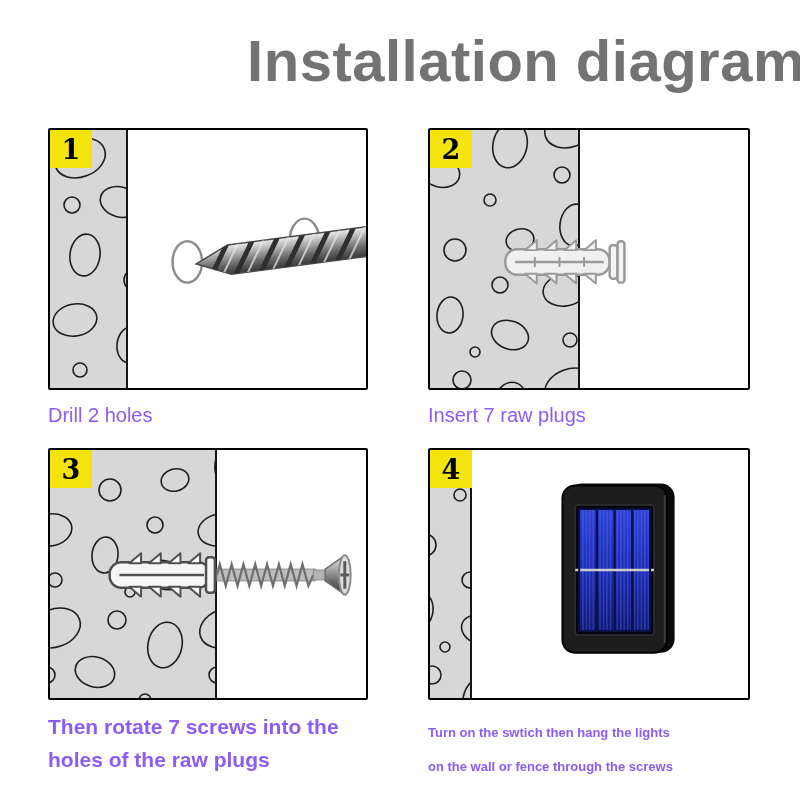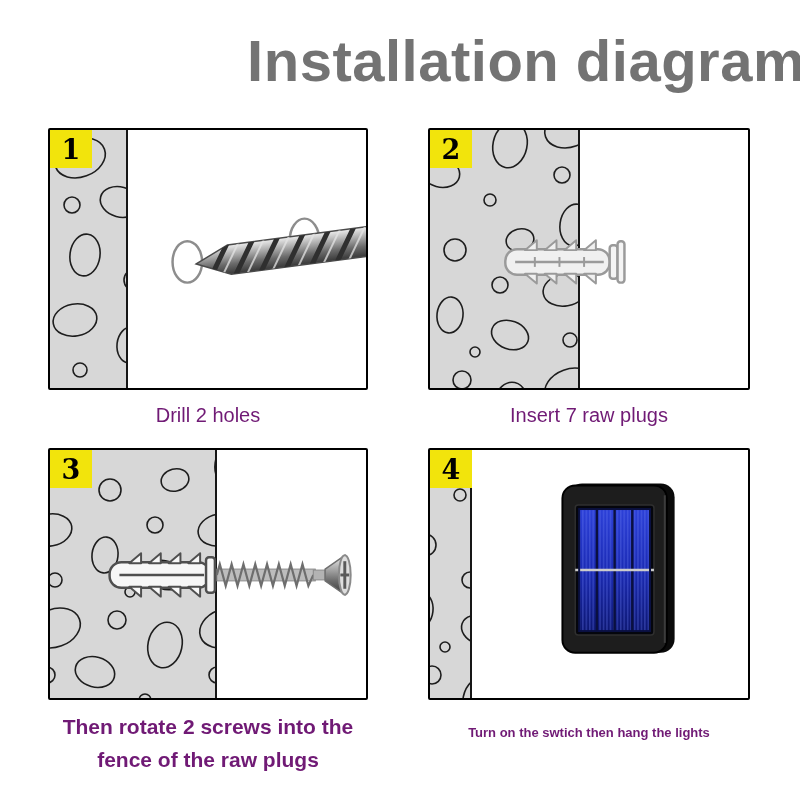--- a/index.html
+++ b/index.html
@@ -22,21 +22,21 @@
   #panel-2 .wall { width:150px; }
   #panel-3 .wall { width:167px; }
   #panel-4 .wall { width:42px; }
 
   .badge { position:absolute; left:0; top:0; width:42px; height:38px; background:#f2e40c;
            display:flex; align-items:center; justify-content:center; z-index:3;
            font-family:"DejaVu Serif", serif; font-weight:bold; font-size:27px; color:#000; }
 
   .art { position:absolute; inset:0; width:100%; height:100%; z-index:2; }
 
-  .caption { position:absolute; text-align:center; color:#701a75; z-index:1; }
+  .caption { position:absolute; color:#8b5cf6; z-index:1; }
   #caption-1 { left:48px;  top:404px; width:320px; font-size:20px; font-weight:500; }
   #caption-2 { left:428px; top:404px; width:322px; font-size:20px; font-weight:500; }
   #caption-3 { left:48px;  top:710px; width:320px; font-size:21px; font-weight:bold; line-height:33px; }
   #caption-4 { left:428px; top:716px; width:322px; font-size:13px; font-weight:bold; line-height:34px; }
 </style>
 </head>
 <body>
 
 <svg width="0" height="0" style="position:absolute">
   <defs>
@@ -184,22 +184,22 @@
         <polyline points="169,127 172,116 178,138 184,116 190,138 196,116 202,138 208,116 214,138 220,116 226,138 232,116 238,138 244,116 250,138 256,116 262,138 267,127" fill="none" stroke="#6e6e6e" stroke-width="2.2"></polyline>
         <rect x="267" y="122" width="12" height="10" fill="#b3b3b3" stroke="#8a8a8a" stroke-width="1"></rect>
         <polygon points="279,121 299,107 299,147 279,133" fill="url(#metalGrad)" stroke="#6f6f6f" stroke-width="1.5"></polygon>
         <ellipse cx="299" cy="127" rx="6" ry="20" fill="#dedede" stroke="#8a8a8a" stroke-width="2"></ellipse>
         <line x1="299" y1="113" x2="299" y2="141" stroke="#5a5a5a" stroke-width="3"></line>
         <line x1="294.5" y1="127" x2="303.5" y2="127" stroke="#5a5a5a" stroke-width="3"></line>
       </g>
     </svg>
   </div>
   <div class="caption" id="caption-3">
-    <div>Then rotate 2 screws into the</div>
-    <div>fence of the raw plugs</div>
+    <div>Then rotate 7 screws into the</div>
+    <div>holes of the raw plugs</div>
   </div>
 
   <div class="panel" id="panel-4">
     <div class="wall">
       <svg>
           <g transform="translate(-90,-55)">
             <rect width="240" height="320" fill="url(#pebbles)"></rect>
           </g>
         </svg>
     </div>
@@ -217,15 +217,16 @@
           <line x1="187" y1="60" x2="187" y2="184"></line>
           <line x1="205" y1="60" x2="205" y2="184"></line>
         </g>
         <line x1="147" y1="122" x2="227" y2="122" stroke="#cccccc" stroke-width="2.5"></line>
         <rect x="151" y="60" width="72" height="124" fill="none" stroke="#0a1040" stroke-width="2"></rect>
       </g>
     </svg>
   </div>
   <div class="caption" id="caption-4">
     <div>Turn on the swtich then hang the lights</div>
+    <div>on the wall or fence through the screws</div>
   </div>
 
 </div>
 
 </body></html>

